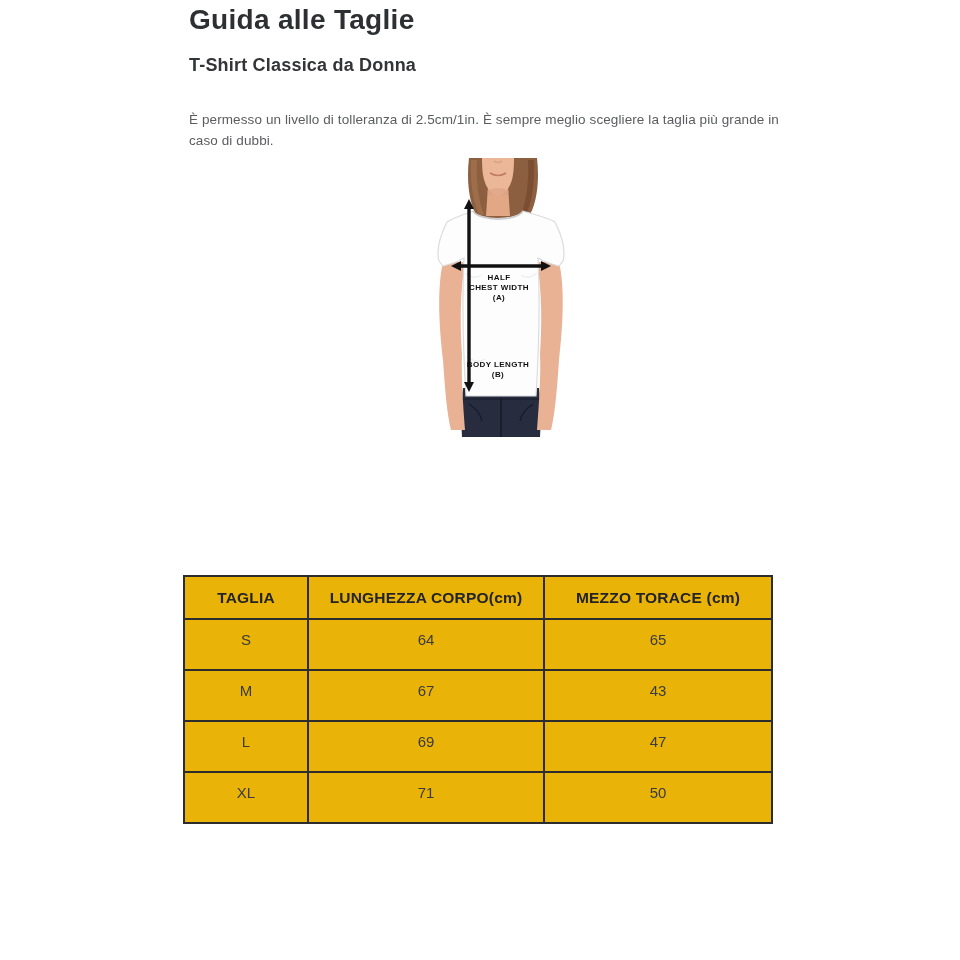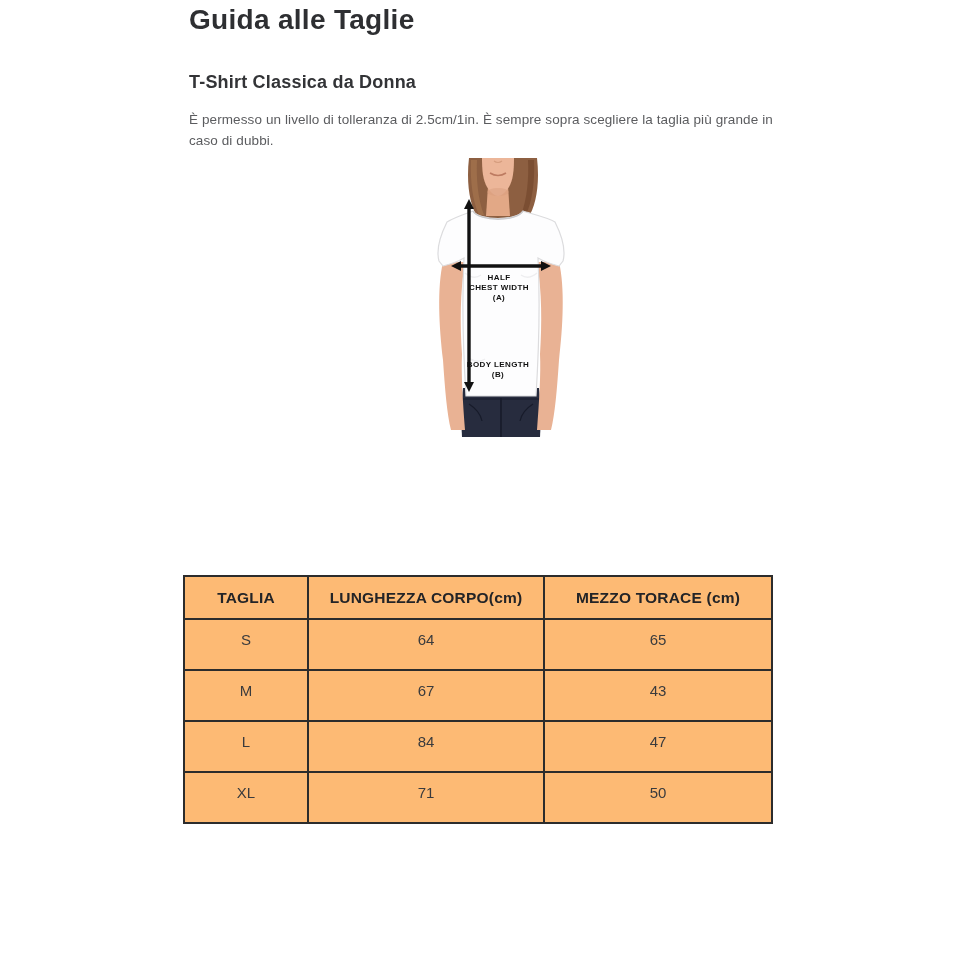--- a/index.html
+++ b/index.html
@@ -14,21 +14,20 @@
 
   .page-title {
     position: absolute; left: 189px; top: 4px;
     font-size: 28px; font-weight: 700; color: #2e2f32;
     letter-spacing: 0.3px;
   }
   .page-subtitle {
     position: absolute; left: 189px; top: 55px;
     font-size: 18px; font-weight: 700; color: #333437;
     letter-spacing: 0.2px;
-    margin-top: 17px;
   }
   .tolerance-text {
     position: absolute; left: 189px; top: 110px; width: 592px;
     font-size: 13.5px; line-height: 1.55; color: #5b5c5f;
     letter-spacing: 0.1px;
   }
   .note-text {
     position: absolute; left: 189px; top: 442px; width: 566px;
     font-size: 13.5px; line-height: 1.55; color: #5b5c5f;
     letter-spacing: 0.1px;
@@ -43,21 +42,21 @@
   .size-table {
     position: absolute; left: 183px; top: 575px;
     border-collapse: collapse;
     table-layout: fixed;
     width: 588px;
   }
   .size-table th, .size-table td {
     border: 2px solid #2c2c2c;
     text-align: center;
     color: #3a3b3d;
-    background: #fdba74;
+    background: #eab308;
   }
   .size-table th {
     height: 43px;
     font-size: 15.5px; font-weight: 700; color: #232427;
     vertical-align: middle;
     letter-spacing: 0.2px;
   }
   .size-table td {
     height: 51px;
     font-size: 15px; font-weight: 400;
@@ -70,21 +69,21 @@
 </style>
 </head>
 <body>
 
 <div class="page">
 
   <h1 class="page-title">Guida alle Taglie</h1>
 
   <h2 class="page-subtitle">T-Shirt Classica da Donna</h2>
 
-  <p class="tolerance-text">È permesso un livello di tolleranza di 2.5cm/1in. È sempre sopra scegliere la taglia più grande in caso di dubbi.</p>
+  <p class="tolerance-text">È permesso un livello di tolleranza di 2.5cm/1in. È sempre meglio scegliere la taglia più grande in caso di dubbi.</p>
 
   <div class="figure-wrap">
     <svg viewBox="0 0 250 279" xmlns="http://www.w3.org/2000/svg">
 
       <g>
         <path d="M84,0 L152,0 C155,26 151,48 143,60 C134,67 94,67 93,60 C85,48 81,26 84,0 Z" fill="#8d5f41"></path>
         <path d="M86,2 C85,24 88,44 94,57 L99,57 C93,42 91,20 92,2 Z" fill="#a5754f" opacity="0.7"></path>
         <path d="M149,2 C150,24 147,44 141,57 L136,57 C142,42 144,20 143,2 Z" fill="#74472c" opacity="0.7"></path>
       </g>
 
@@ -171,21 +170,21 @@
           <td>64</td>
           <td>65</td>
         </tr>
         <tr>
           <td>M</td>
           <td>67</td>
           <td>43</td>
         </tr>
         <tr>
           <td>L</td>
-          <td>84</td>
+          <td>69</td>
           <td>47</td>
         </tr>
         <tr>
           <td>XL</td>
           <td>71</td>
           <td>50</td>
         </tr>
       </tbody>
   </table>
 

